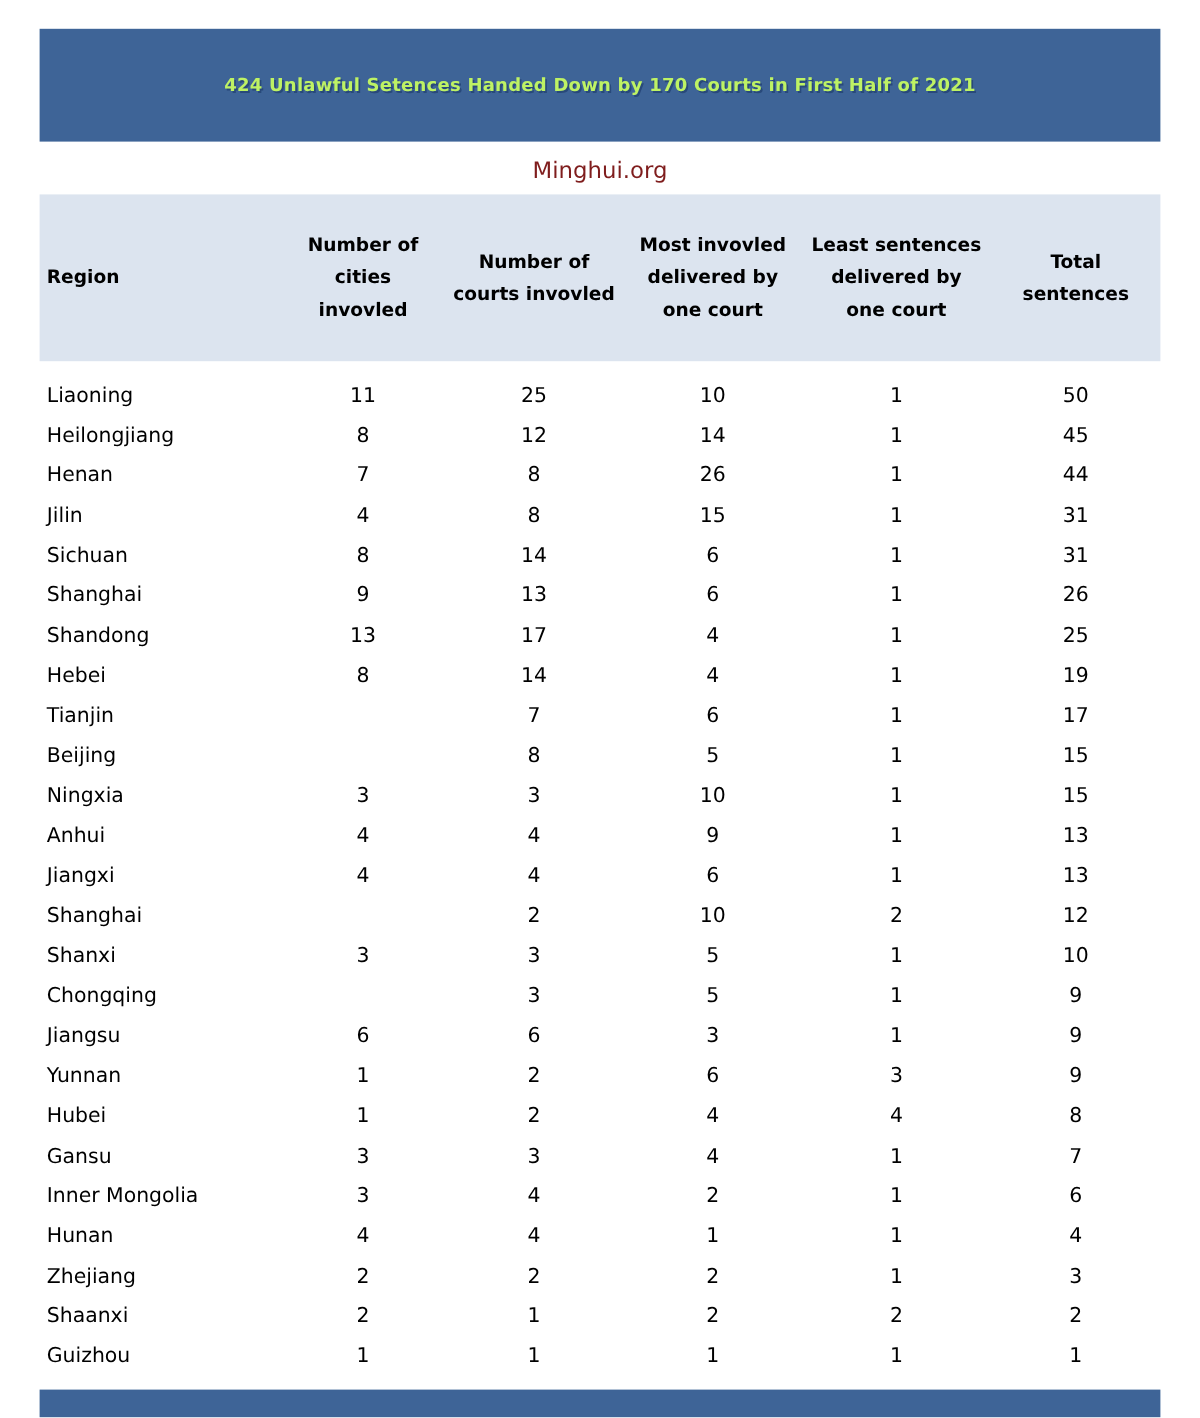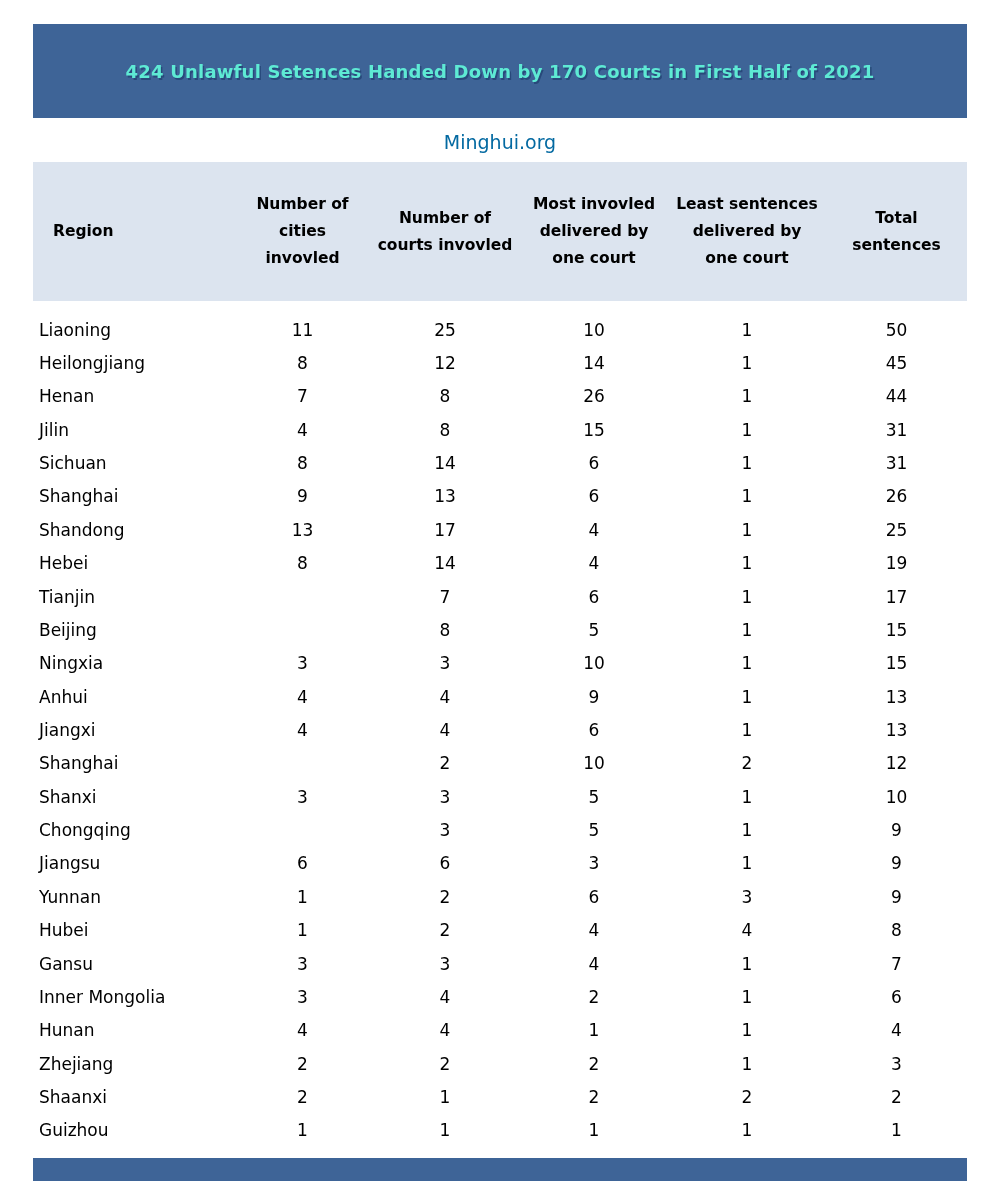--- a/index.html
+++ b/index.html
@@ -6,41 +6,41 @@
   .page{
     width:1000px;height:1182px;position:relative;
     font-family:"DejaVu Sans","Liberation Sans",sans-serif;
     color:#000;box-sizing:border-box;overflow:hidden;background:#fff;
   }
   .title-bar{
     position:absolute;left:33px;top:24px;width:934px;height:94px;
     background:#3e6497;display:flex;align-items:center;justify-content:center;
   }
   .title-bar span{
-    color:#5eead4;font-size:18px;font-weight:bold;letter-spacing:.2px;
+    color:#bef264;font-size:15px;font-weight:bold;letter-spacing:.2px;
     text-shadow:1.5px 1.5px 0 #28497a;white-space:nowrap;
   }
   .source{
     position:absolute;left:0;top:126px;width:1000px;height:32px;
     display:flex;align-items:center;justify-content:center;
-    font-size:19px;color:#0369a1;
+    font-size:19px;color:#7f1d1d;
   }
   .tablewrap{position:absolute;left:33px;top:162px;width:934px;}
   .thead,.tr{
     display:grid;
     grid-template-columns:202px 135px 150px 148px 158px 141px;
   }
   .thead{
     background:#dce4ef;min-height:139px;align-items:center;
   }
   .th{
     font-weight:bold;font-size:15.5px;line-height:27px;text-align:center;
     padding:0 6px;box-sizing:border-box;
   }
-  .th.col0{text-align:left;padding-left:20px;}
+  .th.col0{text-align:left;padding-left:6px;}
   .tbody{margin-top:12px;}
   .tr{height:33.36px;align-items:center;}
   .td{font-size:17px;text-align:center;white-space:nowrap;}
   .td.col0{text-align:left;padding-left:6px;}
   .footer-bar{
     position:absolute;left:33px;top:1158px;width:934px;height:23px;
     background:#3e6497;
   }
 </style>
 </head>

